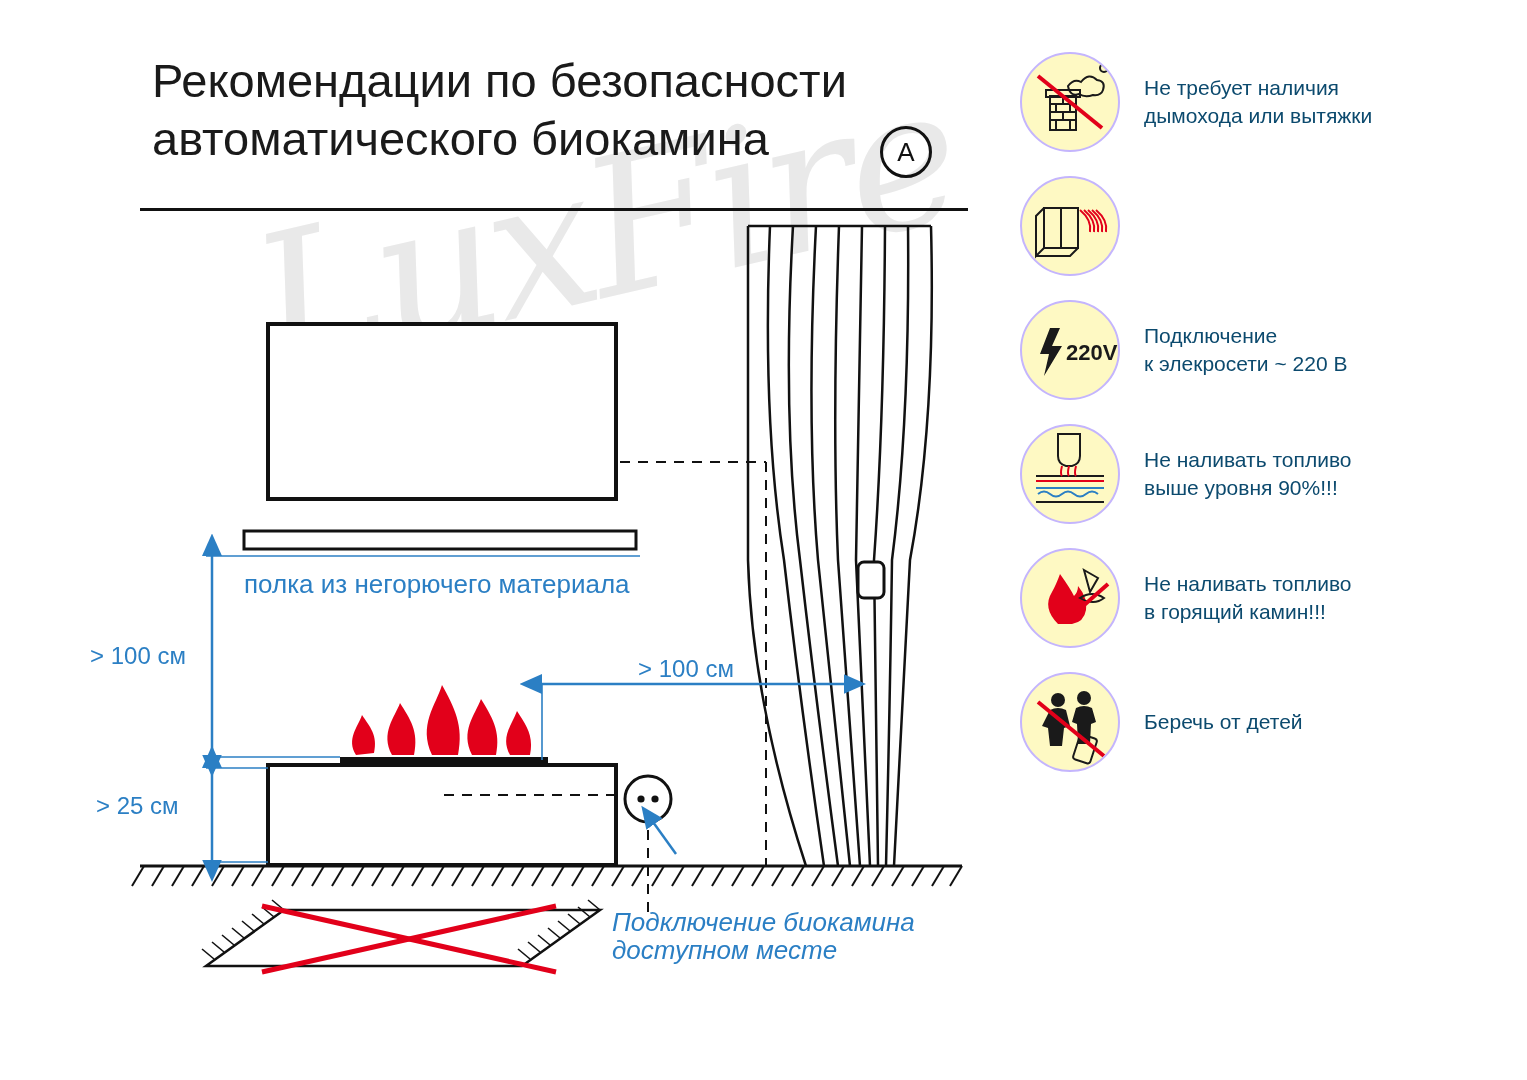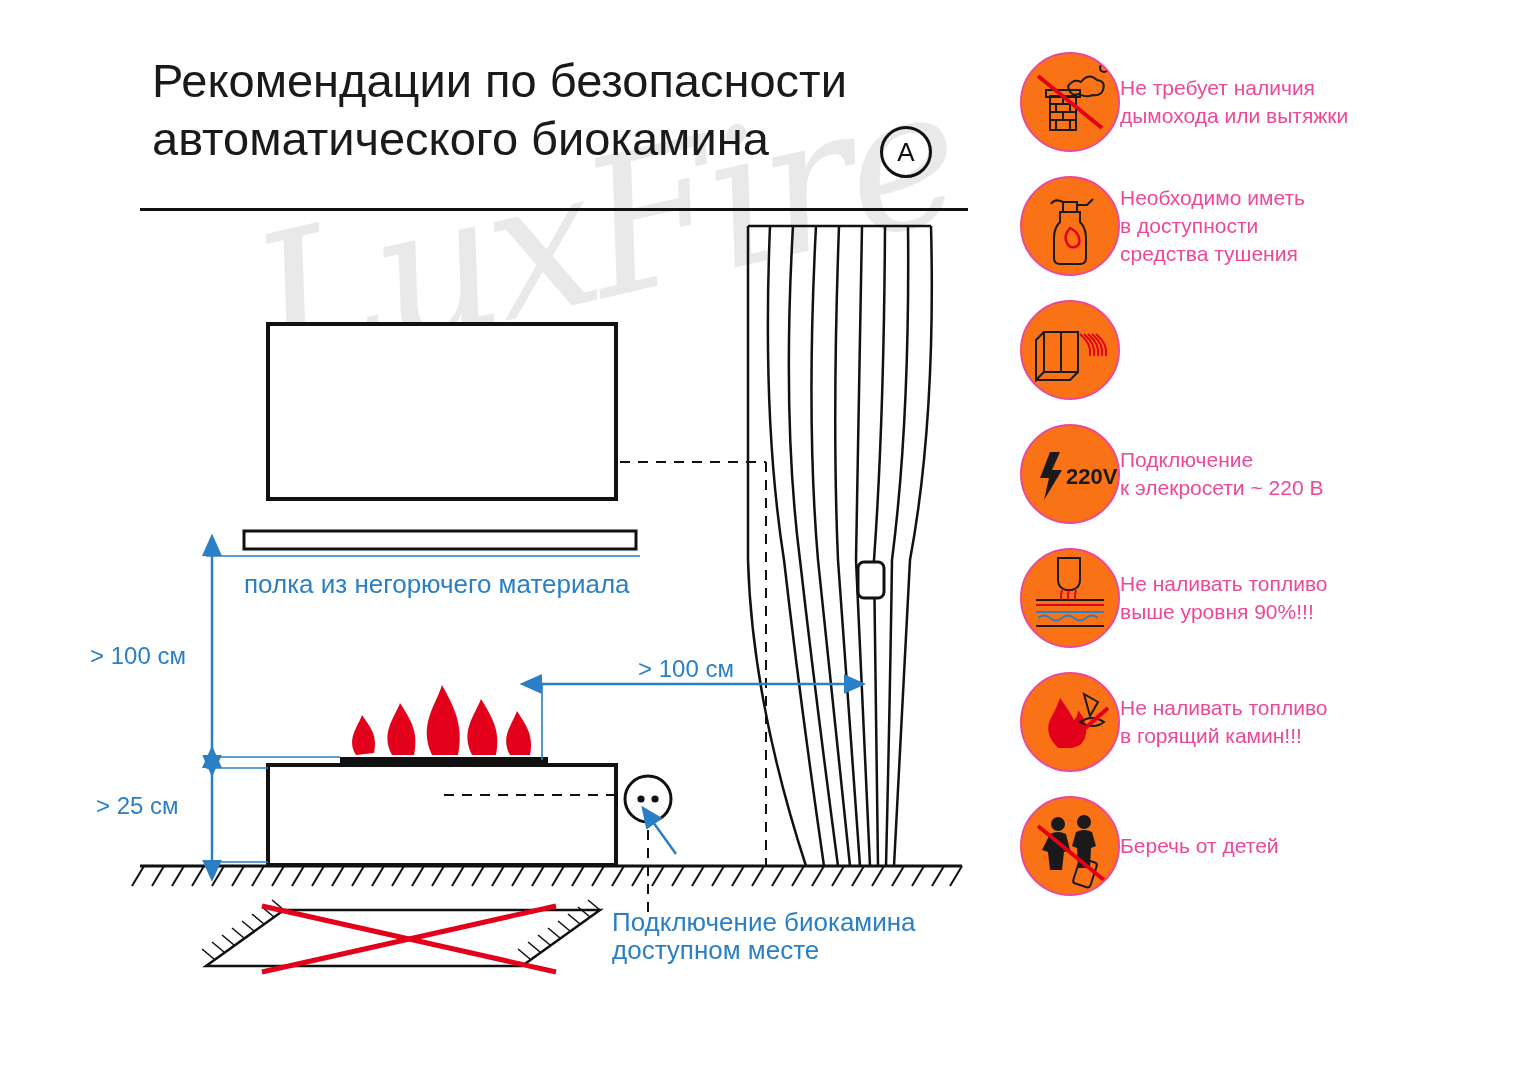--- a/index.html
+++ b/index.html
@@ -50,25 +50,26 @@
   
   .icon-list{position:absolute;left:1020px;top:48px;width:500px;z-index:3;}
   .icon-row{
     position:relative;
     display:flex;align-items:center;
     height:108px;
     margin-bottom:16px;
   }
   .icon-badge{
     width:96px;height:96px;flex:0 0 96px;
-    border:2px solid #ec4899;border-radius:50%;
-    position:relative;overflow:hidden;background:#f97316;
+    border:2px solid #c4b5fd;border-radius:50%;
+    position:relative;overflow:hidden;background:#fef9c3;
   }
   .icon-text{
-    font-size:21px;line-height:28px;color:#ec4899;
+    margin-left:24px;
+    font-size:21px;line-height:28px;color:#0c4a6e;
   }
   .icon-text div{white-space:nowrap;}
 
   
   .d-label{
     position:absolute;color:#2b7fc4;font-size:26px;line-height:28px;white-space:nowrap;
   }
   .d-label.bold{font-size:24px;}
   .tv-text{
     position:absolute;left:395px;top:375px;font-size:58px;font-weight:bold;color:#111;letter-spacing:4px;
@@ -233,21 +234,21 @@
       <line x1="262" y1="906" x2="556" y2="972"></line>
       <line x1="556" y1="906" x2="262" y2="972"></line>
     </g>
   </svg>
 
   <div class="tv-text">TV</div>
   <div class="d-label" style="left:244px;top:570px;">полка из негорючего материала</div>
   <div class="d-label bold" style="left:90px;top:642px;">&gt; 100 см</div>
   <div class="d-label bold" style="left:96px;top:792px;">&gt; 25 см</div>
   <div class="d-label bold" style="left:638px;top:655px;">&gt; 100 см</div>
-  <div class="d-label" style="left:612px;top:908px;">
+  <div class="d-label" style="left:612px;top:908px;font-style:italic;">
     <div>Подключение биокамина</div>
     <div>доступном месте</div>
   </div>
 
   <div class="icon-list">
 
     <div class="icon-row">
       <div class="icon-badge">
         <svg viewBox="0 0 96 96" width="96" height="96">
           <g stroke="#1a1a1a" stroke-width="2" fill="none">
@@ -269,40 +270,20 @@
             <line x1="16" y1="22" x2="80" y2="74"></line>
           </g>
         </svg>
       </div>
       <div class="icon-text">
         <div>Не требует наличия</div>
         <div>дымохода или вытяжки</div>
       </div>
     </div>
 
-    <div class="icon-row">
-      <div class="icon-badge">
-        <svg viewBox="0 0 96 96" width="96" height="96">
-          <g stroke="#1a1a1a" stroke-width="2" fill="none">
-            <path d="M38 34 h20 v10 q6 6 6 16 v20 q0 6 -6 6 h-20 q-6 0 -6 -6 v-20 q0 -10 6 -16 z"></path>
-            <rect x="41" y="24" width="14" height="10"></rect>
-            <path d="M55 27 h10 l6 -6"></path>
-            <path d="M41 24 q-8 -4 -12 2"></path>
-          </g>
-          <g stroke="#e2001a" stroke-width="2.5" fill="none">
-            <path d="M48 50 q-7 8 -3 15 q2 5 8 4 q6 -2 4 -9 q-1 -6 -9 -10 z"></path>
-          </g>
-        </svg>
-      </div>
-      <div class="icon-text">
-        <div>Необходимо иметь</div>
-        <div>в доступности</div>
-        <div>средства тушения</div>
-      </div>
-    </div>
 
     <div class="icon-row">
       <div class="icon-badge">
         <svg viewBox="0 0 96 96" width="96" height="96">
           <g stroke="#1a1a1a" stroke-width="2" fill="none">
             <rect x="22" y="30" width="34" height="40"></rect>
             <path d="M22 30 L14 38 L14 78 L22 70"></path>
             <path d="M14 78 L48 78 L56 70"></path>
             <line x1="39" y1="30" x2="39" y2="70"></line>
           </g>

